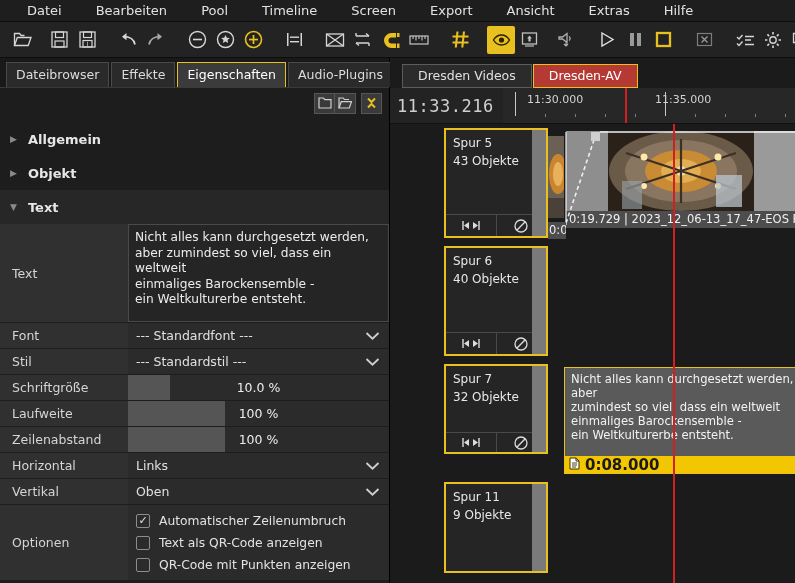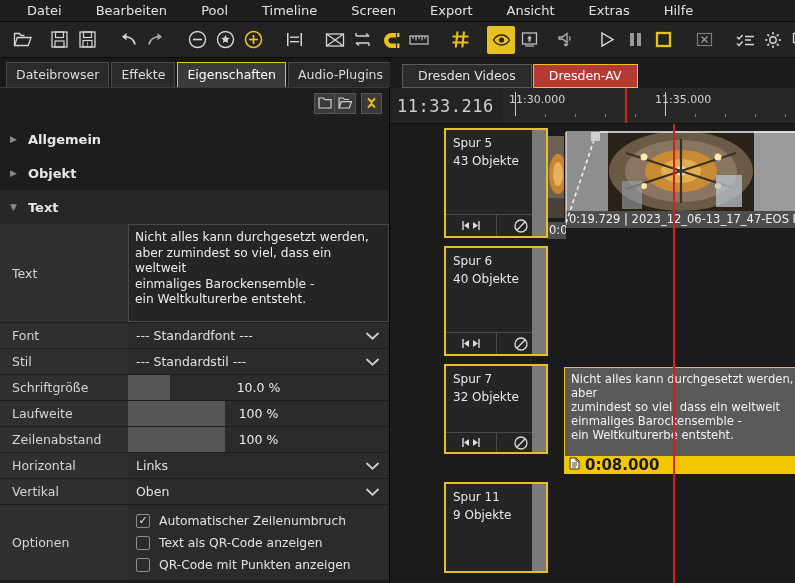--- a/index.html
+++ b/index.html
@@ -498,21 +498,21 @@
 
       <div class="tl-tabs">
         <div class="tl-tab">Dresden Videos</div>
         <div class="tl-tab active">Dresden-AV</div>
       </div>
 
       <div class="tl-ruler">
         <div class="tc">11:33.216</div>
         <div class="ticks">
           <div class="tick-major" style="left:12px"></div>
-          <div class="tick-lbl" style="left:6px">11:30.000</div>
+          <div class="tick-lbl" style="left:24px">11:30.000</div>
           <div class="tick-major" style="left:162px"></div>
           <div class="tick-lbl" style="left:152px">11:35.000</div>
           <div class="tick-minor" style="left:42px"></div>
           <div class="tick-minor" style="left:72px"></div>
           <div class="tick-minor" style="left:102px"></div>
           <div class="tick-minor" style="left:132px"></div>
           <div class="tick-minor" style="left:192px"></div>
           <div class="tick-minor" style="left:222px"></div>
           <div class="tick-minor" style="left:252px"></div>
           <div class="tick-minor" style="left:282px"></div>

